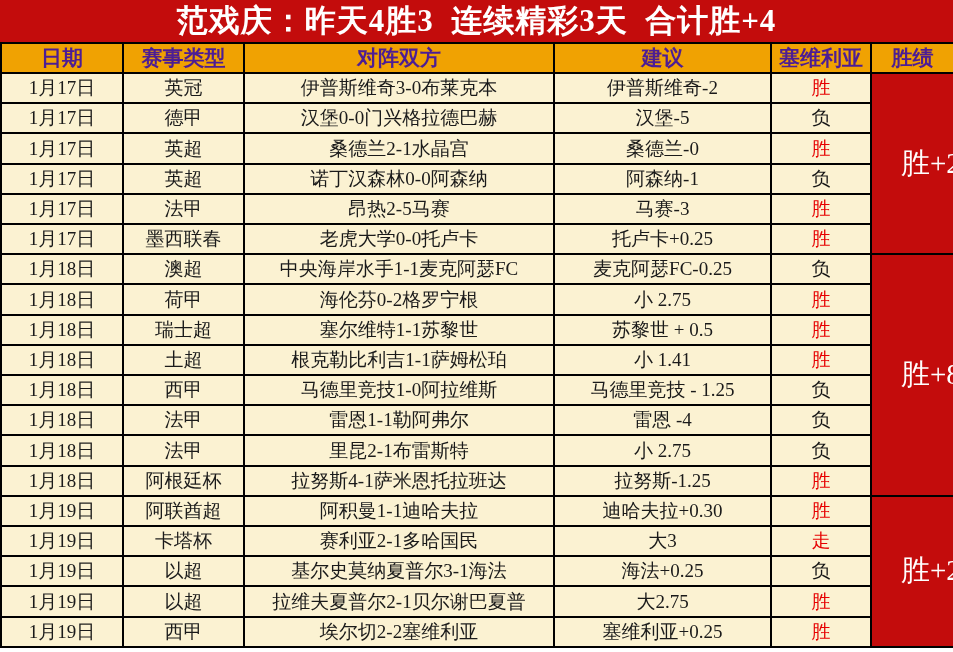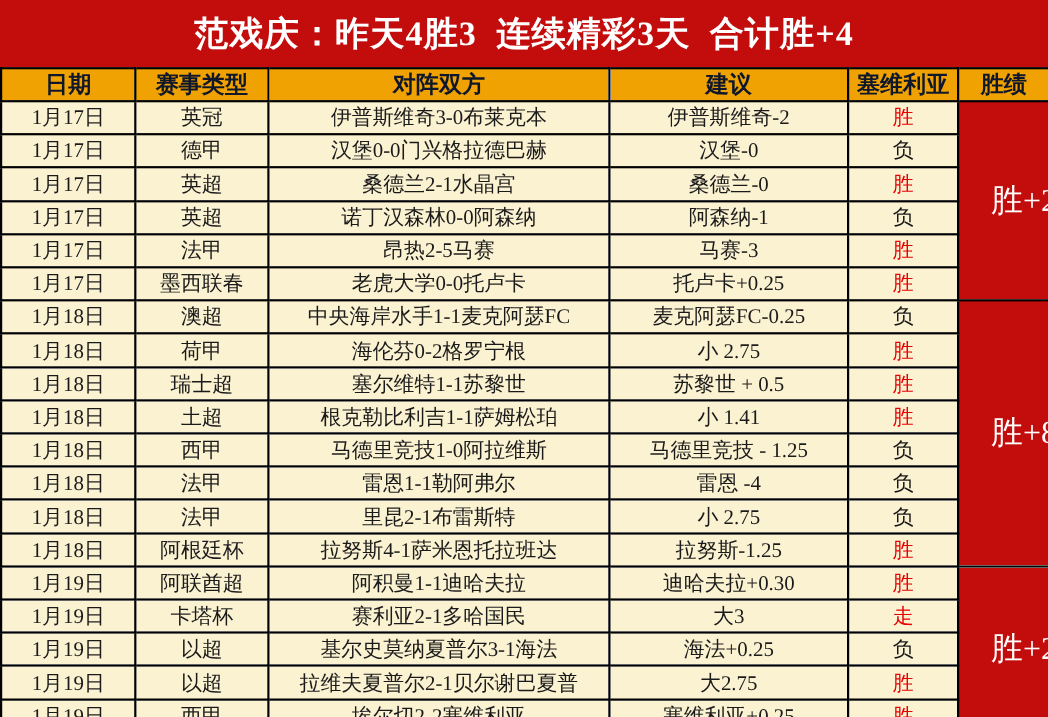--- a/index.html
+++ b/index.html
@@ -13,41 +13,41 @@
     --border: #000000;
   }
   * { box-sizing: border-box; }
   html, body { margin: 0; padding: 0; }
   body {
     width: 953px; height: 652px; overflow: hidden;
     background: #ffffff;
     font-family: "Liberation Serif", "DejaVu Serif", serif;
   }
   .title-bar {
-    width: 953px; height: 61px;
+    width: 953px; height: 42px;
     background: var(--title-bg);
     color: #ffffff;
     font-size: 31px; font-weight: bold;
     display: flex; align-items: center; justify-content: center;
     white-space: pre;
     letter-spacing: 1px;
   }
   table.sheet {
     width: 953px; height: 606px;
     border-collapse: collapse;
     table-layout: fixed;
   }
   .sheet th, .sheet td {
     border: 2px solid var(--border);
     text-align: center; vertical-align: middle;
     padding: 0; overflow: hidden; white-space: pre;
   }
   .sheet th {
     background: var(--header-bg);
-    color: #0f172a;
+    color: #4c1d95;
     font-size: 21px; font-weight: bold;
     height: 30px;
     margin-left: 40px;
   }
   .sheet td {
     background: var(--cell-bg);
     color: #1a1a1a;
     font-size: 19px;
     height: 30px;
   }
@@ -90,21 +90,21 @@
         <td>英冠</td>
         <td>伊普斯维奇3-0布莱克本</td>
         <td>伊普斯维奇-2</td>
         <td class="res-red">胜</td>
         <td class="group-cell" rowspan="6">胜+2</td>
       </tr>
       <tr>
         <td>1月17日</td>
         <td>德甲</td>
         <td>汉堡0-0门兴格拉德巴赫</td>
-        <td>汉堡-0</td>
+        <td>汉堡-5</td>
         <td class="res-black">负</td>
       </tr>
       <tr>
         <td>1月17日</td>
         <td>英超</td>
         <td>桑德兰2-1水晶宫</td>
         <td>桑德兰-0</td>
         <td class="res-red">胜</td>
       </tr>
       <tr>

